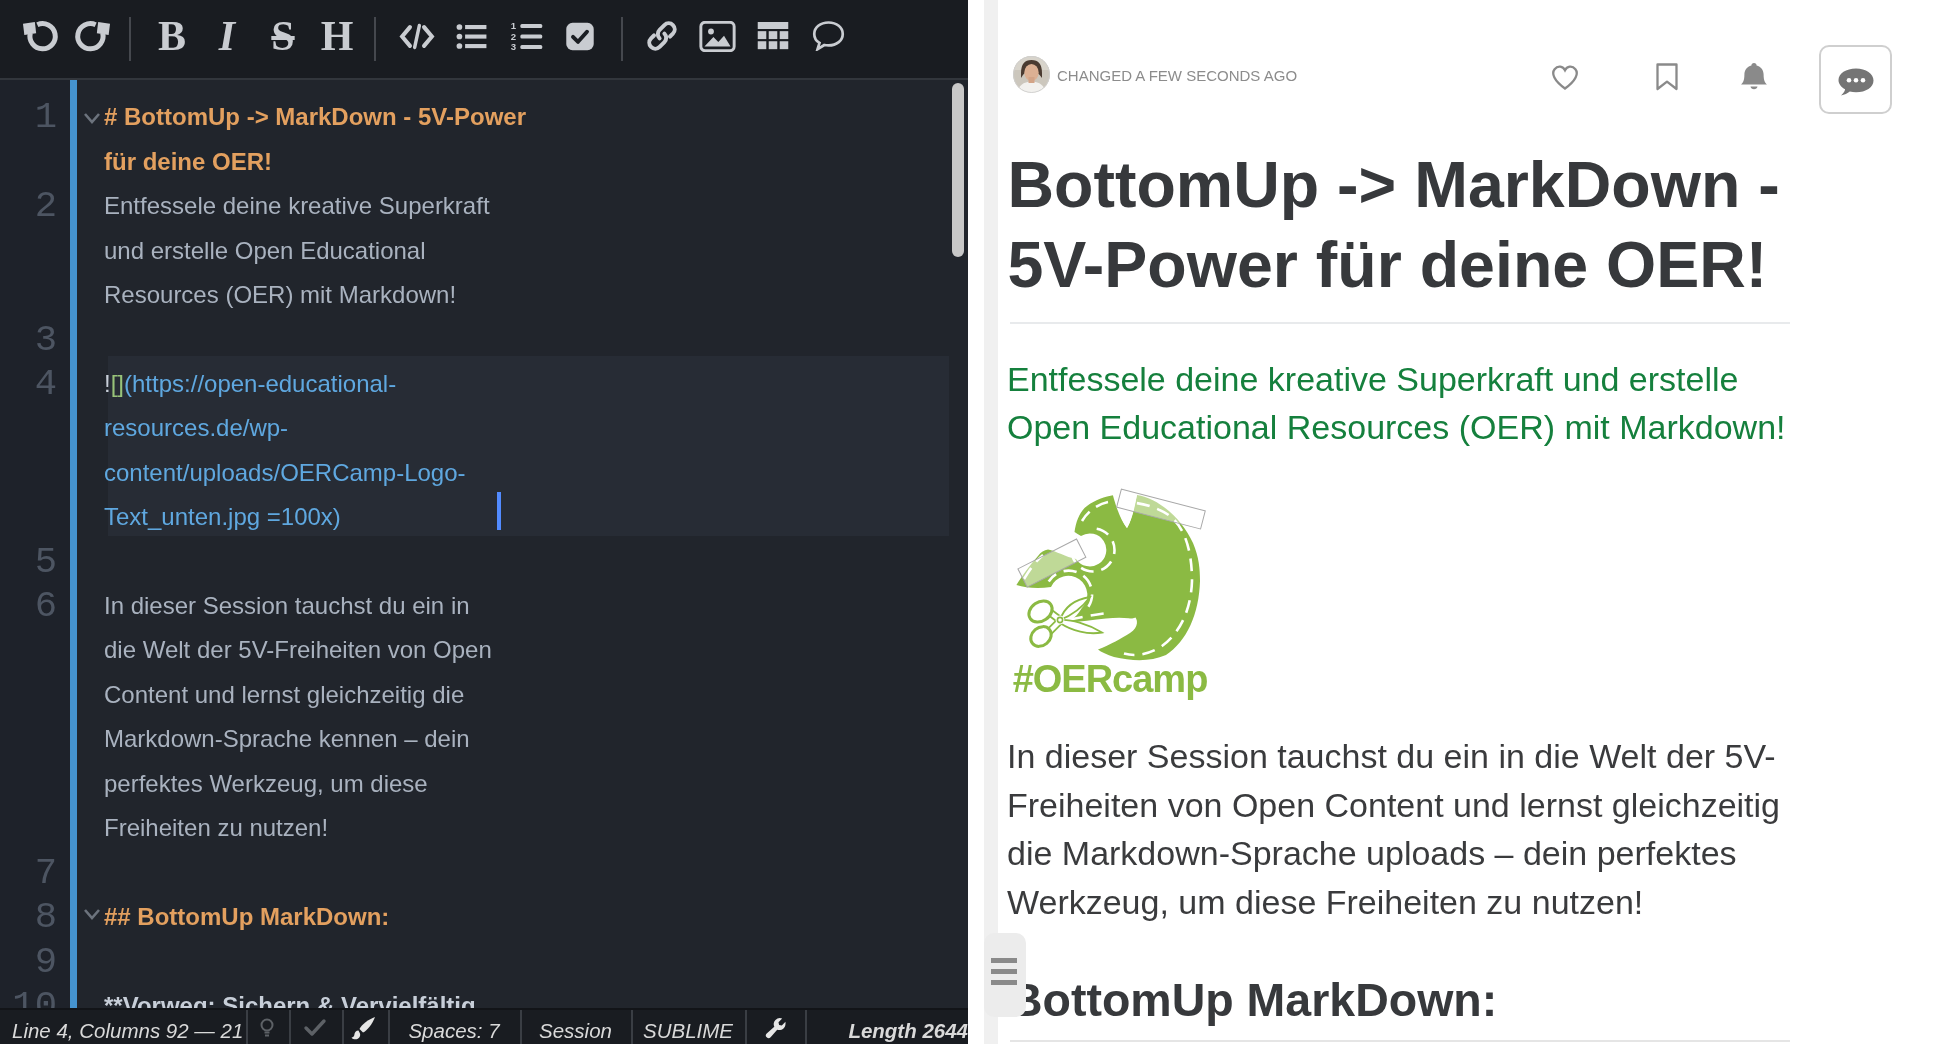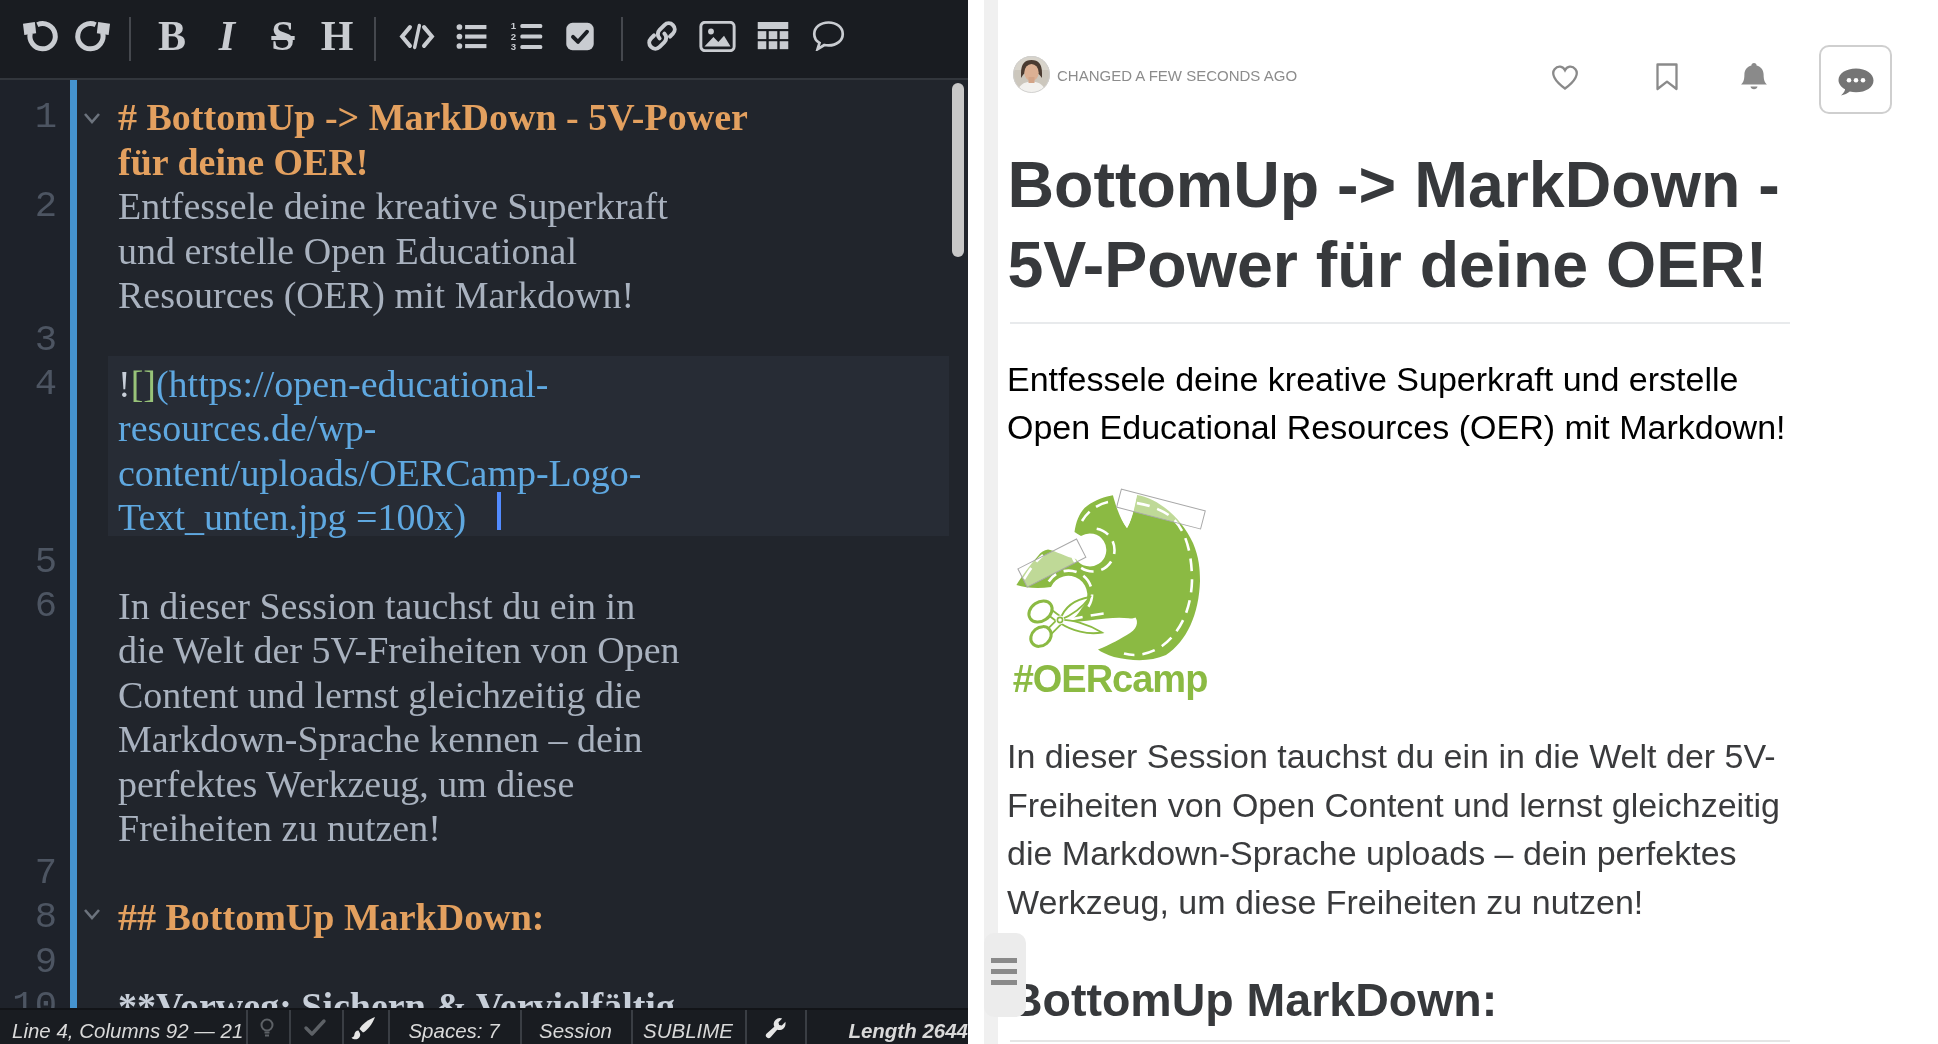--- a/index.html
+++ b/index.html
@@ -9,43 +9,43 @@
   
   #left{position:absolute;left:0;top:0;width:968px;height:1044px;background:#21252c;overflow:hidden;}
   #toolbar{position:absolute;left:0;top:0;width:968px;height:80px;background:#191c21;
     border-bottom:2px solid #32363c;}
   .tb{position:absolute;top:-4px;height:80px;display:flex;align-items:center;justify-content:center;color:#c9ccd1;}
   .tbsep{position:absolute;top:17px;height:44px;width:2px;background:#45484e;}
   #gutter{position:absolute;left:0;top:80px;width:70px;height:928px;background:#1e222a;}
   #bluebar{position:absolute;left:70px;top:80px;width:7px;height:928px;background:#4593cf;}
   .lnum{position:absolute;width:57px;text-align:right;color:#4d5562;
     font-family:"Liberation Mono",monospace;font-size:37.2px;line-height:44.45px;}
-  #code{position:absolute;left:118px;top:95.2px;font-family:Liberation Serif, serif;
-    font-size:38px;line-height:44.45px;color:#a9b2bf;white-space:pre;}
+  #code{position:absolute;left:104px;top:95.2px;font-family:Liberation Sans, sans-serif;
+    font-size:24px;line-height:44.45px;color:#a9b2bf;white-space:pre;}
   .orange{color:#e3a05f;font-weight:bold;}
   .blue{color:#5fa8e0;}
   .green{color:#98c379;}
   .wht{color:#c7ced8;}
   .row{height:44.45px;}
   #activeline{position:absolute;left:108px;top:356.4px;width:841px;height:179.2px;background:#272c35;}
   #cursor{position:absolute;left:497px;top:492px;width:4px;height:38px;background:#528bff;}
   #edscroll{position:absolute;left:952px;top:83px;width:12px;height:174px;background:#c8c8c8;border-radius:7px;}
   #statusbar{position:absolute;left:0;top:1008px;width:968px;height:36px;background:#191c21;
     border-top:2px solid #121418;color:#d9d9d9;font-size:20.5px;}
   .ssep{position:absolute;top:0;width:2px;height:36px;background:#3a3e44;}
   .stxt{position:absolute;top:4px;line-height:34px;white-space:nowrap;font-style:italic;}
   
   #right{position:static;}
   #divider{position:absolute;left:984px;top:0;width:14px;height:1044px;background:#f0f0f0;}
   #avatar{position:absolute;left:1013px;top:56px;width:37px;height:37px;border-radius:50%;overflow:hidden;}
   #changed{position:absolute;left:1057px;top:0;line-height:151px;color:#8c8c8c;font-size:15px;}
   #h1{position:absolute;left:1007.5px;top:144.5px;width:830px;color:#37393c;
     font-size:64.5px;font-weight:bold;line-height:80.5px;}
   #h1line{position:absolute;left:1010px;top:322px;width:780px;height:2px;background:#e8eaec;}
-  #p1{position:absolute;left:1007px;top:356px;width:800px;color:#000000;font-size:34px;line-height:47.8px;}
+  #p1{position:absolute;left:1007px;top:356px;width:800px;color:#15803d;font-size:34px;line-height:47.8px;}
   #p2{position:absolute;left:1007px;top:732px;width:820px;color:#3a3b3d;font-size:34px;line-height:48.5px;}
   #h2t{position:absolute;left:1009px;top:973px;color:#37393c;font-size:46.5px;font-weight:bold;}
   #h2line{position:absolute;left:1010px;top:1040px;width:780px;height:2px;background:#e5e5e5;}
   #tocbtn{position:absolute;left:984px;top:933px;width:42px;height:84px;background:#ececec;border-radius:10px;}
   .tocbar{position:absolute;left:7px;width:26px;height:5px;background:#8a8a8a;}
 </style>
 </head>
 <body>
 <div id="left">
   <div id="toolbar">

